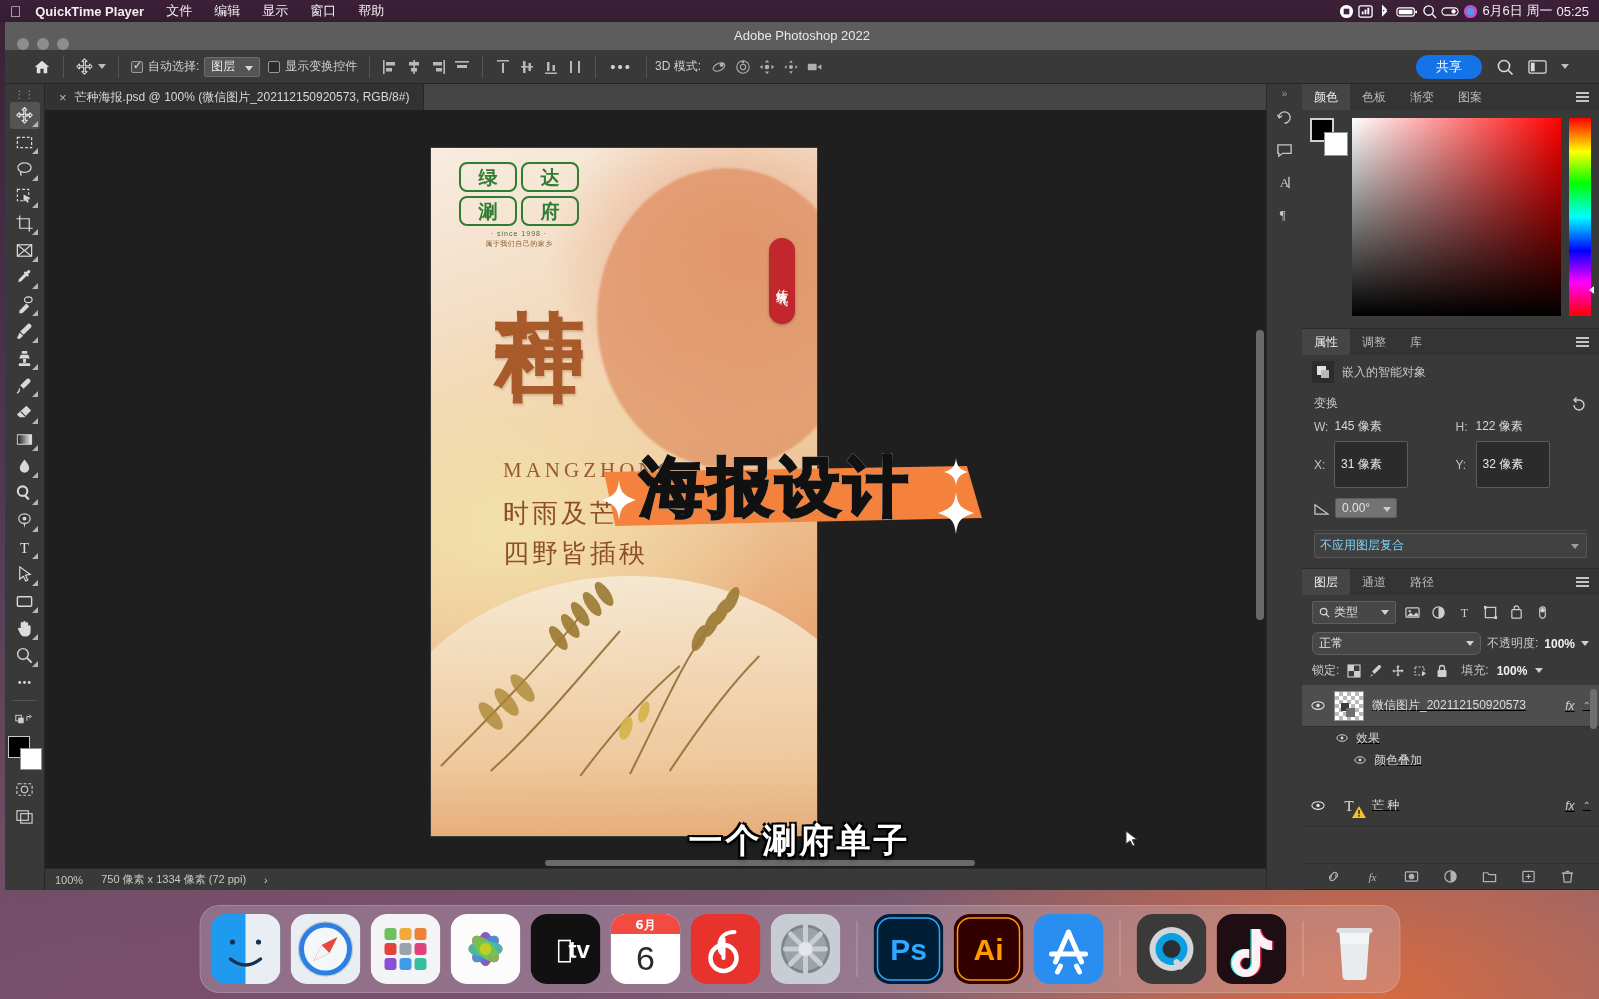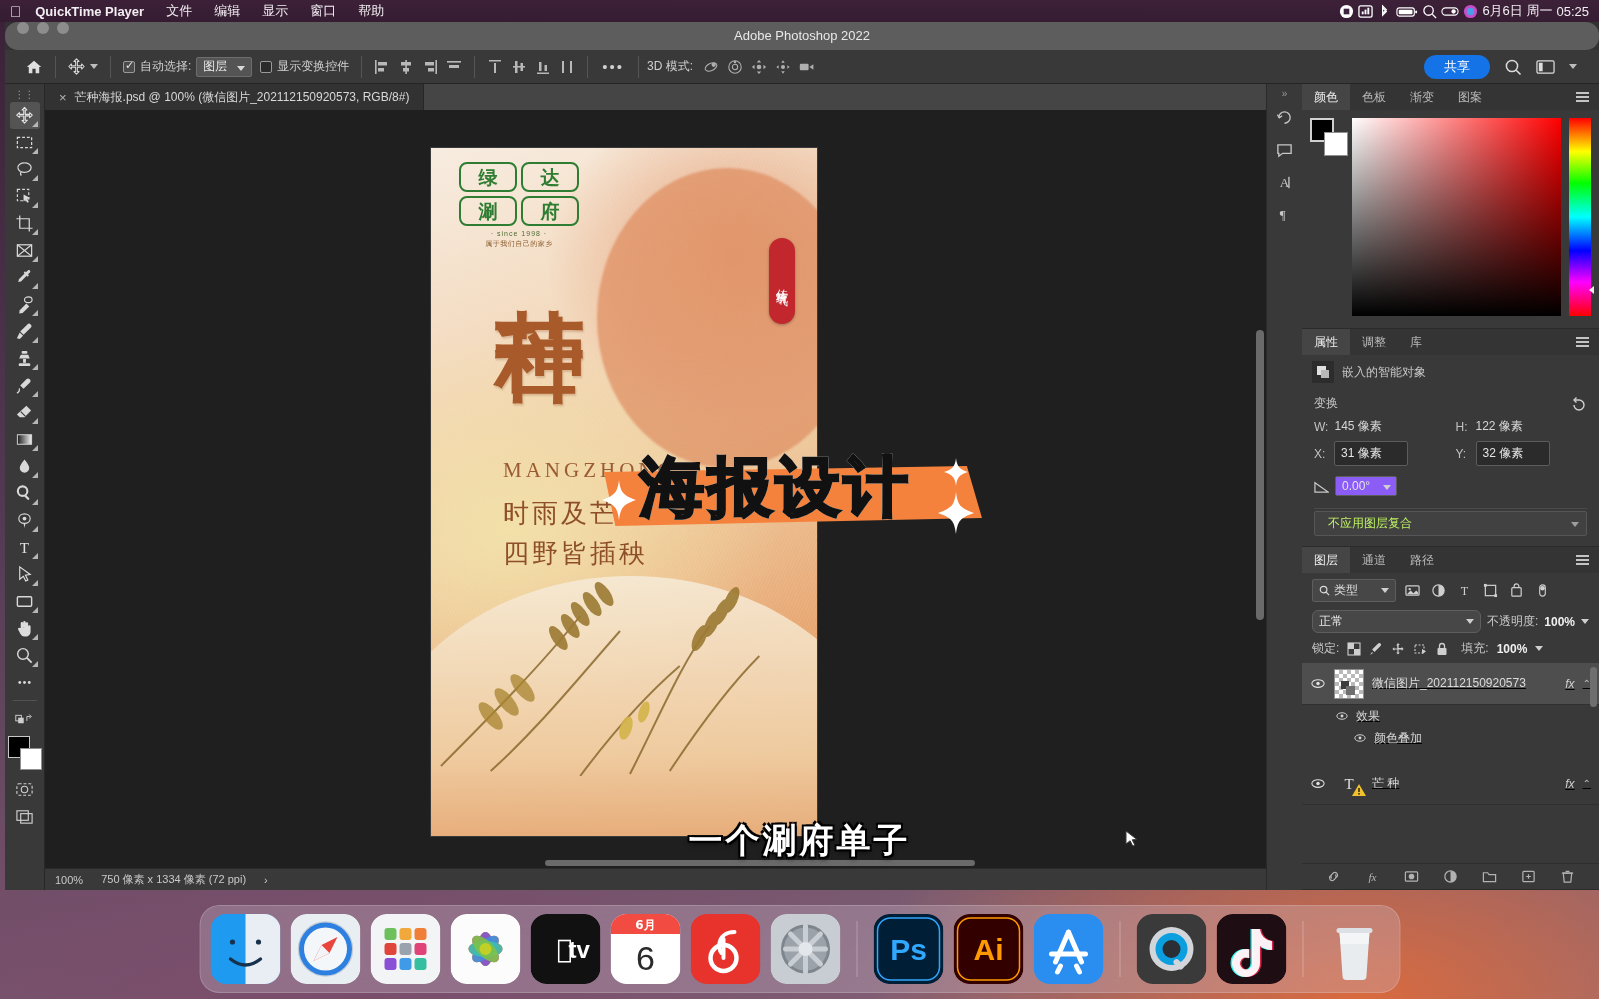--- a/index.html
+++ b/index.html
@@ -36,33 +36,33 @@
   .mb-icon { width: 15px; height: 15px; display: inline-block; }
 
   
   .ps-window {
     position: absolute; left: 5px; top: 22px; width: 1594px; height: 868px;
     background: #323232; z-index: 20;
     display: flex; flex-direction: column;
   }
   .ps-titlebar {
     height: 28px; background: #5d5d5d; position: relative;
-    display: flex; align-items: flex-start; flex: 0 0 28px; border-radius: 13px;
+    display: flex; align-items: flex-end; flex: 0 0 28px;
   }
   .traffic { display: flex; gap: 8px; padding-left: 12px; }
   .traffic span { width: 12px; height: 12px; border-radius: 50%; background: #8d8d8d; display: block; }
   .ps-title {
     position: absolute; left: 0; right: 0; text-align: center;
     color: #e8e8e8; font-size: 13px; line-height: 28px;
   }
 
   
   .options-bar {
     height: 34px; background: #393939; border-bottom: 1px solid #252525;
-    display: flex; align-items: center; padding: 0 16px; gap: 0;
+    display: flex; align-items: center; padding: 0 24px; gap: 0;
     flex: 0 0 34px; color: #cfcfcf; font-size: 12px;
   }
   .ob-sep { width: 1px; height: 22px; background: #555; margin: 0 8px; }
   .ob-item { display: flex; align-items: center; gap: 5px; padding: 0 4px; }
   .home-icon { width: 18px; height: 18px; }
   .move-icon { width: 17px; height: 17px; }
   .chev { width: 0; height: 0; border-left: 4px solid transparent; border-right: 4px solid transparent; border-top: 5px solid #bdbdbd; }
   .cb { width: 12px; height: 12px; border: 1px solid #9a9a9a; background: #2b2b2b; border-radius: 2px; position: relative; }
   .cb.on { background: #4a4a4a; }
   .cb.on::after { content: "✓"; position: absolute; left: 1px; top: -3px; font-size: 11px; color: #e6e6e6; }
@@ -234,34 +234,34 @@
   .so-icon { width: 22px; height: 22px; background: #2c2c2c; display: flex; align-items: center; justify-content: center; }
   .so-icon svg { width: 14px; height: 14px; }
   .prop-sec-head { display: flex; align-items: center; justify-content: space-between; padding: 6px 12px 2px; color: #c8c8c8; font-size: 12px; }
   .reset-ico { width: 16px; height: 16px; }
   .xform-grid { display: grid; grid-template-columns: 1fr 1fr; gap: 6px 10px; padding: 4px 12px 8px; font-size: 12px; color: #c8c8c8; }
   .xf-cell { display: flex; align-items: center; gap: 6px; }
   .xf-label { color: #c2c2c2; min-width: 14px; }
   .xf-val { color: #d6d6d6; }
   .xf-input {
     background: #2b2b2b; border: 1px solid #5c5c5c; border-radius: 2px;
-    color: #e4e4e4; font-size: 12px; padding: 3px 6px; min-width: 74px; display: inline-block;
+    color: #e4e4e4; font-size: 12px; padding: 14px 6px; min-width: 74px; display: inline-block;
   }
   .angle-row { display: flex; align-items: center; gap: 6px; padding: 2px 12px 10px; font-size: 12px; }
   .angle-select {
-    background: #8b5cf6; border: 1px solid #5c5c5c; border-radius: 2px; color: #e4e4e4;
+    background: #737373; border: 1px solid #5c5c5c; border-radius: 2px; color: #e4e4e4;
     font-size: 12px; padding: 2px 18px 2px 6px; position: relative; min-width: 62px;
   }
   .angle-select::after { content: ""; position: absolute; right: 5px; top: 8px;
     border-left: 4px solid transparent; border-right: 4px solid transparent; border-top: 5px solid #cfcfcf; }
   .prop-divider { height: 1px; background: #4a4a4a; margin: 2px 12px; }
   .prop-file { padding: 8px 12px 4px; color: #d4d4d4; font-size: 12px; }
   .prop-select {
     margin: 0 12px 10px; background: #414141; border: 1px solid #565656; border-radius: 2px;
-    color: #bef264; font-size: 12px; padding: 3px 18px 3px 13px; position: relative;
+    color: #7dd3fc; font-size: 12px; padding: 3px 18px 3px 5px; position: relative;
   }
   .prop-select::after { content: ""; position: absolute; right: 7px; top: 10px;
     border-left: 4px solid transparent; border-right: 4px solid transparent; border-top: 5px solid #9d9d9d; }
 
   
   .layers-toolrow { display: flex; align-items: center; gap: 6px; padding: 6px 10px; }
   .filter-select {
     background: #474747; border: 1px solid #5e5e5e; border-radius: 2px; color: #e0e0e0;
     font-size: 12px; padding: 2px 18px 2px 6px; display: inline-flex; align-items: center; gap: 4px;
     position: relative; min-width: 84px;

